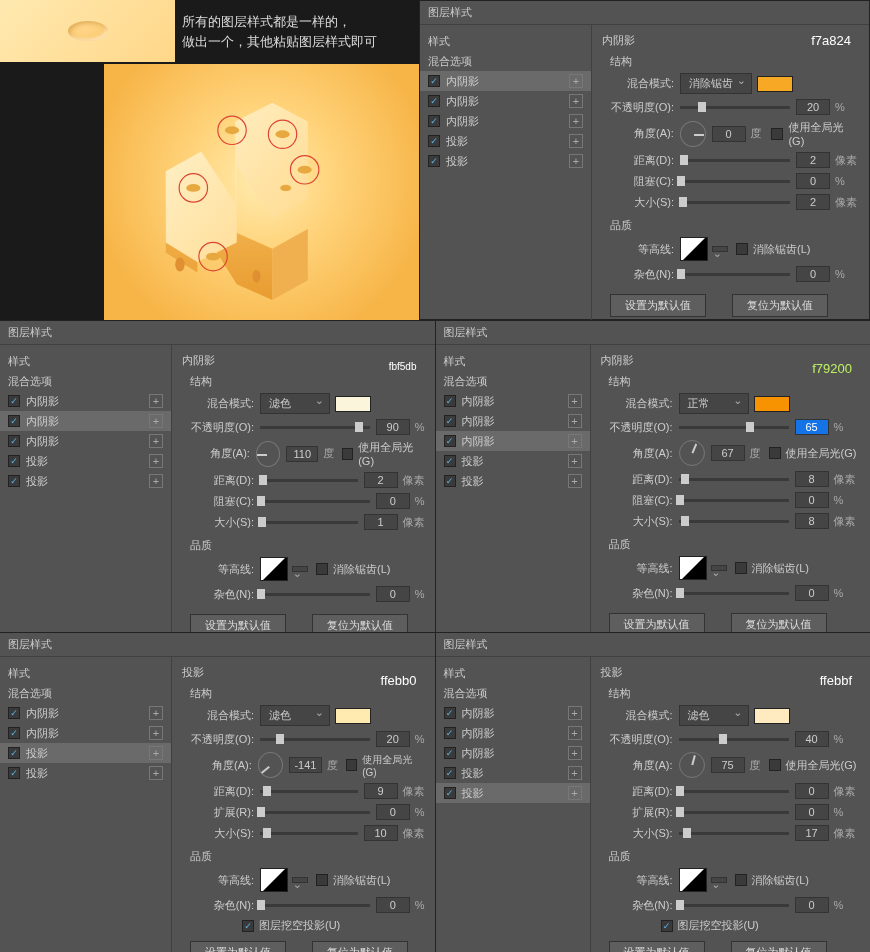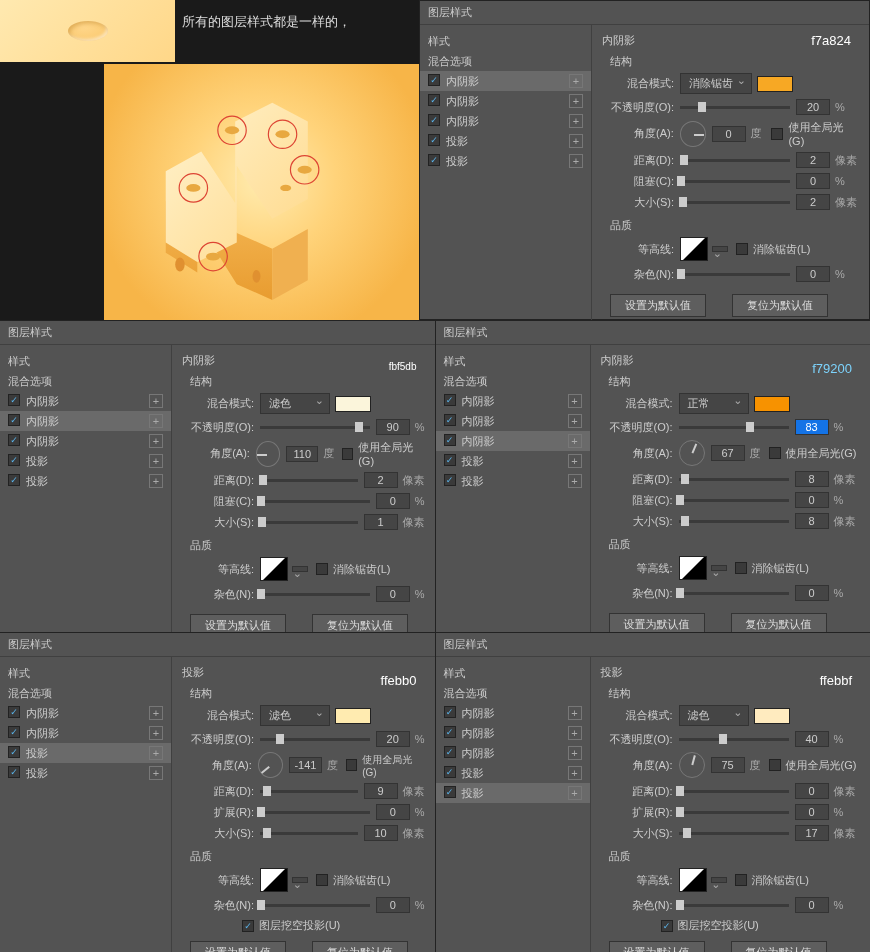--- a/index.html
+++ b/index.html
@@ -10,21 +10,21 @@
 .small-preview{position:absolute;top:0;left:0;width:175px;height:62px;background:linear-gradient(135deg,#ffe9b0,#ffd788);display:flex;align-items:center;justify-content:center}
 .small-preview .dot{width:40px;height:20px;border-radius:50%;background:radial-gradient(ellipse at 40% 30%,#ffd68a,#f9c76a);box-shadow:inset 2px 2px 4px rgba(180,120,30,.4),inset -2px -2px 3px rgba(255,255,255,.5)}
 .note{position:absolute;top:12px;left:182px;color:#ddd;font-size:13px;line-height:1.5}
 .main-preview{position:absolute;top:64px;left:104px;right:0;bottom:0;background:radial-gradient(circle at 50% 45%,#ffe8a8 5%,#ffd37a 35%,#f7b548 80%)}
 .letter-3d{position:absolute;top:15px;left:10px;right:20px;bottom:20px;display:flex;align-items:center;justify-content:center}
 .letter-3d svg{width:100%;height:100%}
 .panel{background:#535353;border:1px solid #222}
 .panel-header{background:#535353;padding:4px 8px;font-size:11px;border-bottom:1px solid #404040}
 .panel-body{display:flex}
 .style-list{width:172px;border-right:1px solid #404040;padding:6px 0}
-.style-item{display:flex;align-items:flex-start;padding:3px 8px;height:20px}
+.style-item{display:flex;align-items:center;padding:3px 8px;height:20px}
 .style-item.header{color:#ccc;padding-left:8px}
 .style-item.option{color:#ccc}
 .style-item.selected{background:#6a6a6a}
 .style-item .chk{width:12px;height:12px;background:#3a3a3a;border:1px solid #222;margin-right:6px;display:inline-flex;align-items:center;justify-content:center;font-size:9px;color:#5bb5ec}
 .style-item .chk.on::after{content:"✓"}
 .style-item .lbl{flex:1}
 .style-item .add{width:14px;height:14px;border:1px solid #777;display:inline-flex;align-items:center;justify-content:center;font-size:11px;color:#aaa}
 .params{flex:1;padding:8px 10px;font-size:11px}
 .section-title{margin-bottom:6px}
 .sub-title{padding-left:8px;margin-bottom:4px}
@@ -55,20 +55,21 @@
 
 <div class="container">
 
 <div class="top-row">
   <div class="preview-area">
     <div class="small-preview">
           <div class="dot"></div>
         </div>
     <div class="note">
       <div>所有的图层样式都是一样的，</div>
+          <div>做出一个，其他粘贴图层样式即可</div>
     </div>
     <div class="main-preview">
       <div class="letter-3d">
         <svg viewBox="0 0 300 280">
           <defs>
             <linearGradient id="top" x1="0" y1="0" x2="1" y2="1">
                   <stop offset="0" stop-color="#fff3cf"></stop>
                   <stop offset="1" stop-color="#ffd888"></stop>
                 </linearGradient>
             <linearGradient id="side" x1="0" y1="0" x2="0" y2="1">
@@ -374,21 +375,21 @@
         <div class="row">
               <span class="label">混合模式:</span>
               <span class="select">正常</span>
               <span class="swatch" style="background:#f79200"></span>
             </div>
         <div class="row">
               <span class="label">不透明度(O):</span>
               <span class="slider">
                 <span class="thumb" style="left:65%"></span>
               </span>
-              <span class="num" style="background:#1473e6;color:#fff">83</span>
+              <span class="num" style="background:#1473e6;color:#fff">65</span>
               <span class="unit">%</span>
             </div>
         <div class="row">
               <span class="label">角度(A):</span>
               <span class="angle">
                 <span class="ptr" style="transform:translateX(-50%) rotate(23deg)"></span>
               </span>
               <span class="num">67</span>
               <span class="unit">度</span>
               <span style="width:8px"></span>
@@ -435,21 +436,21 @@
               </span>
               <span class="num">0</span>
               <span class="unit">%</span>
             </div>
         <div class="buttons">
               <span class="btn">设置为默认值</span>
               <span class="btn">复位为默认值</span>
             </div>
       </div>
     </div>
-    <span style="position:absolute;right:18px;top:40px;color:#7dd3fc;font-size:13px;font-weight:500">f79200</span>
+    <span style="position:absolute;right:18px;top:40px;color:#bef264;font-size:13px;font-weight:500">f79200</span>
   </div>
 </div>
 
 <div class="grid-row" style="height:320px">
 
   <div class="grid-cell" style="position:relative">
     <div class="panel-header">图层样式</div>
     <div class="panel-body" style="height:calc(100% - 22px)">
       <div class="style-list">
         <div class="style-item header">

